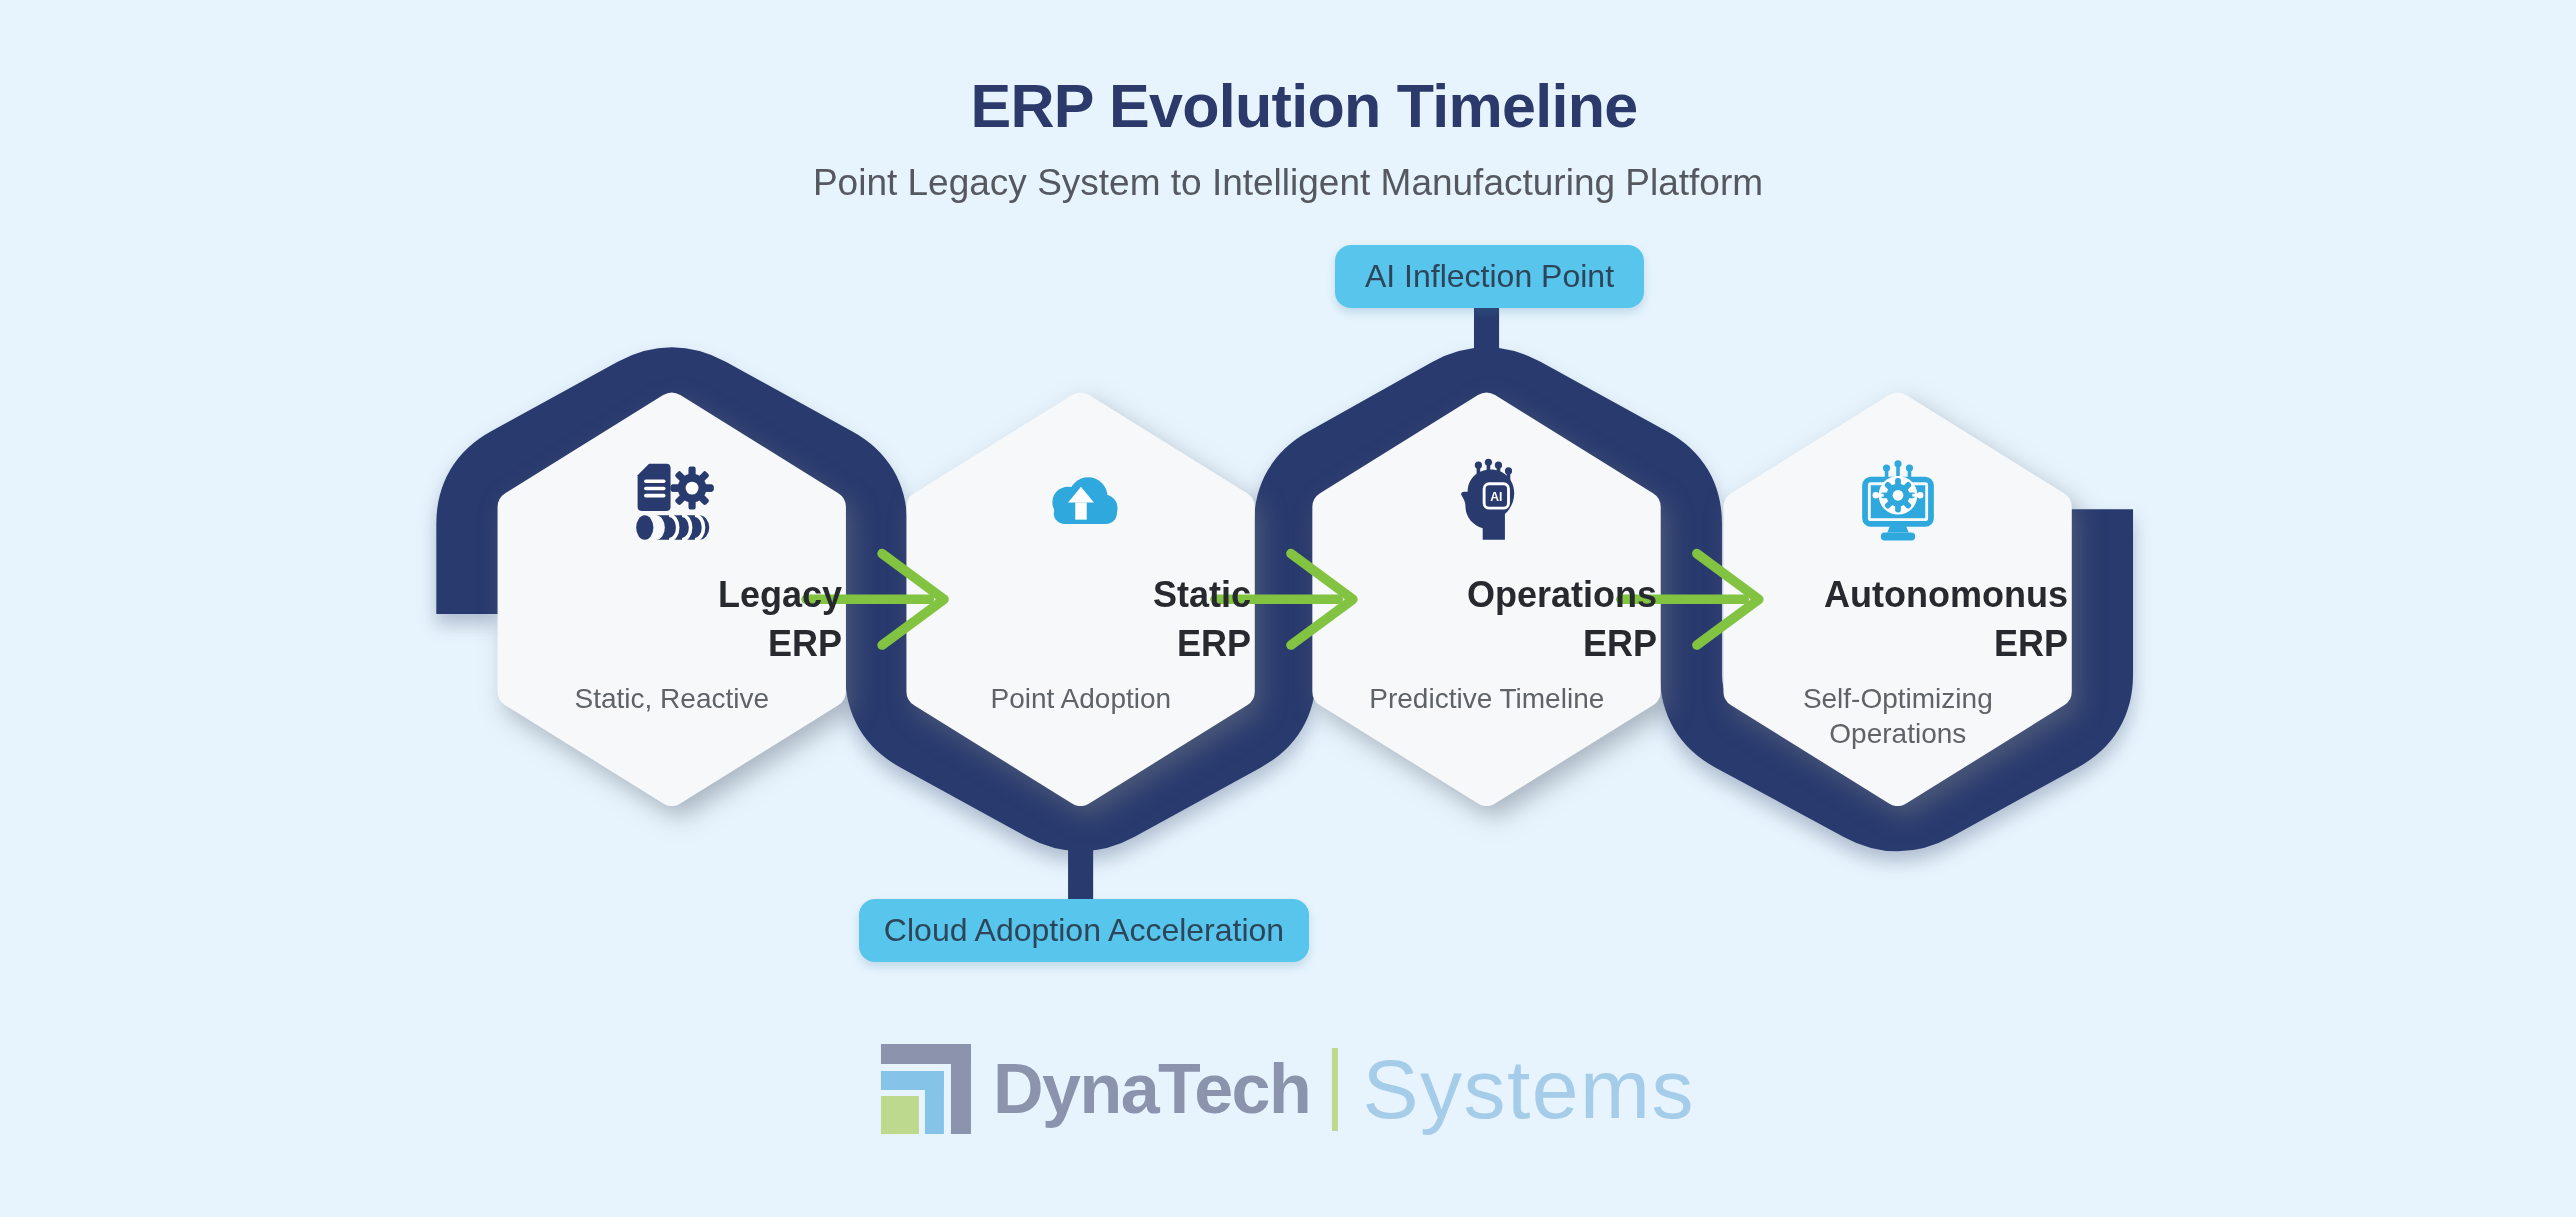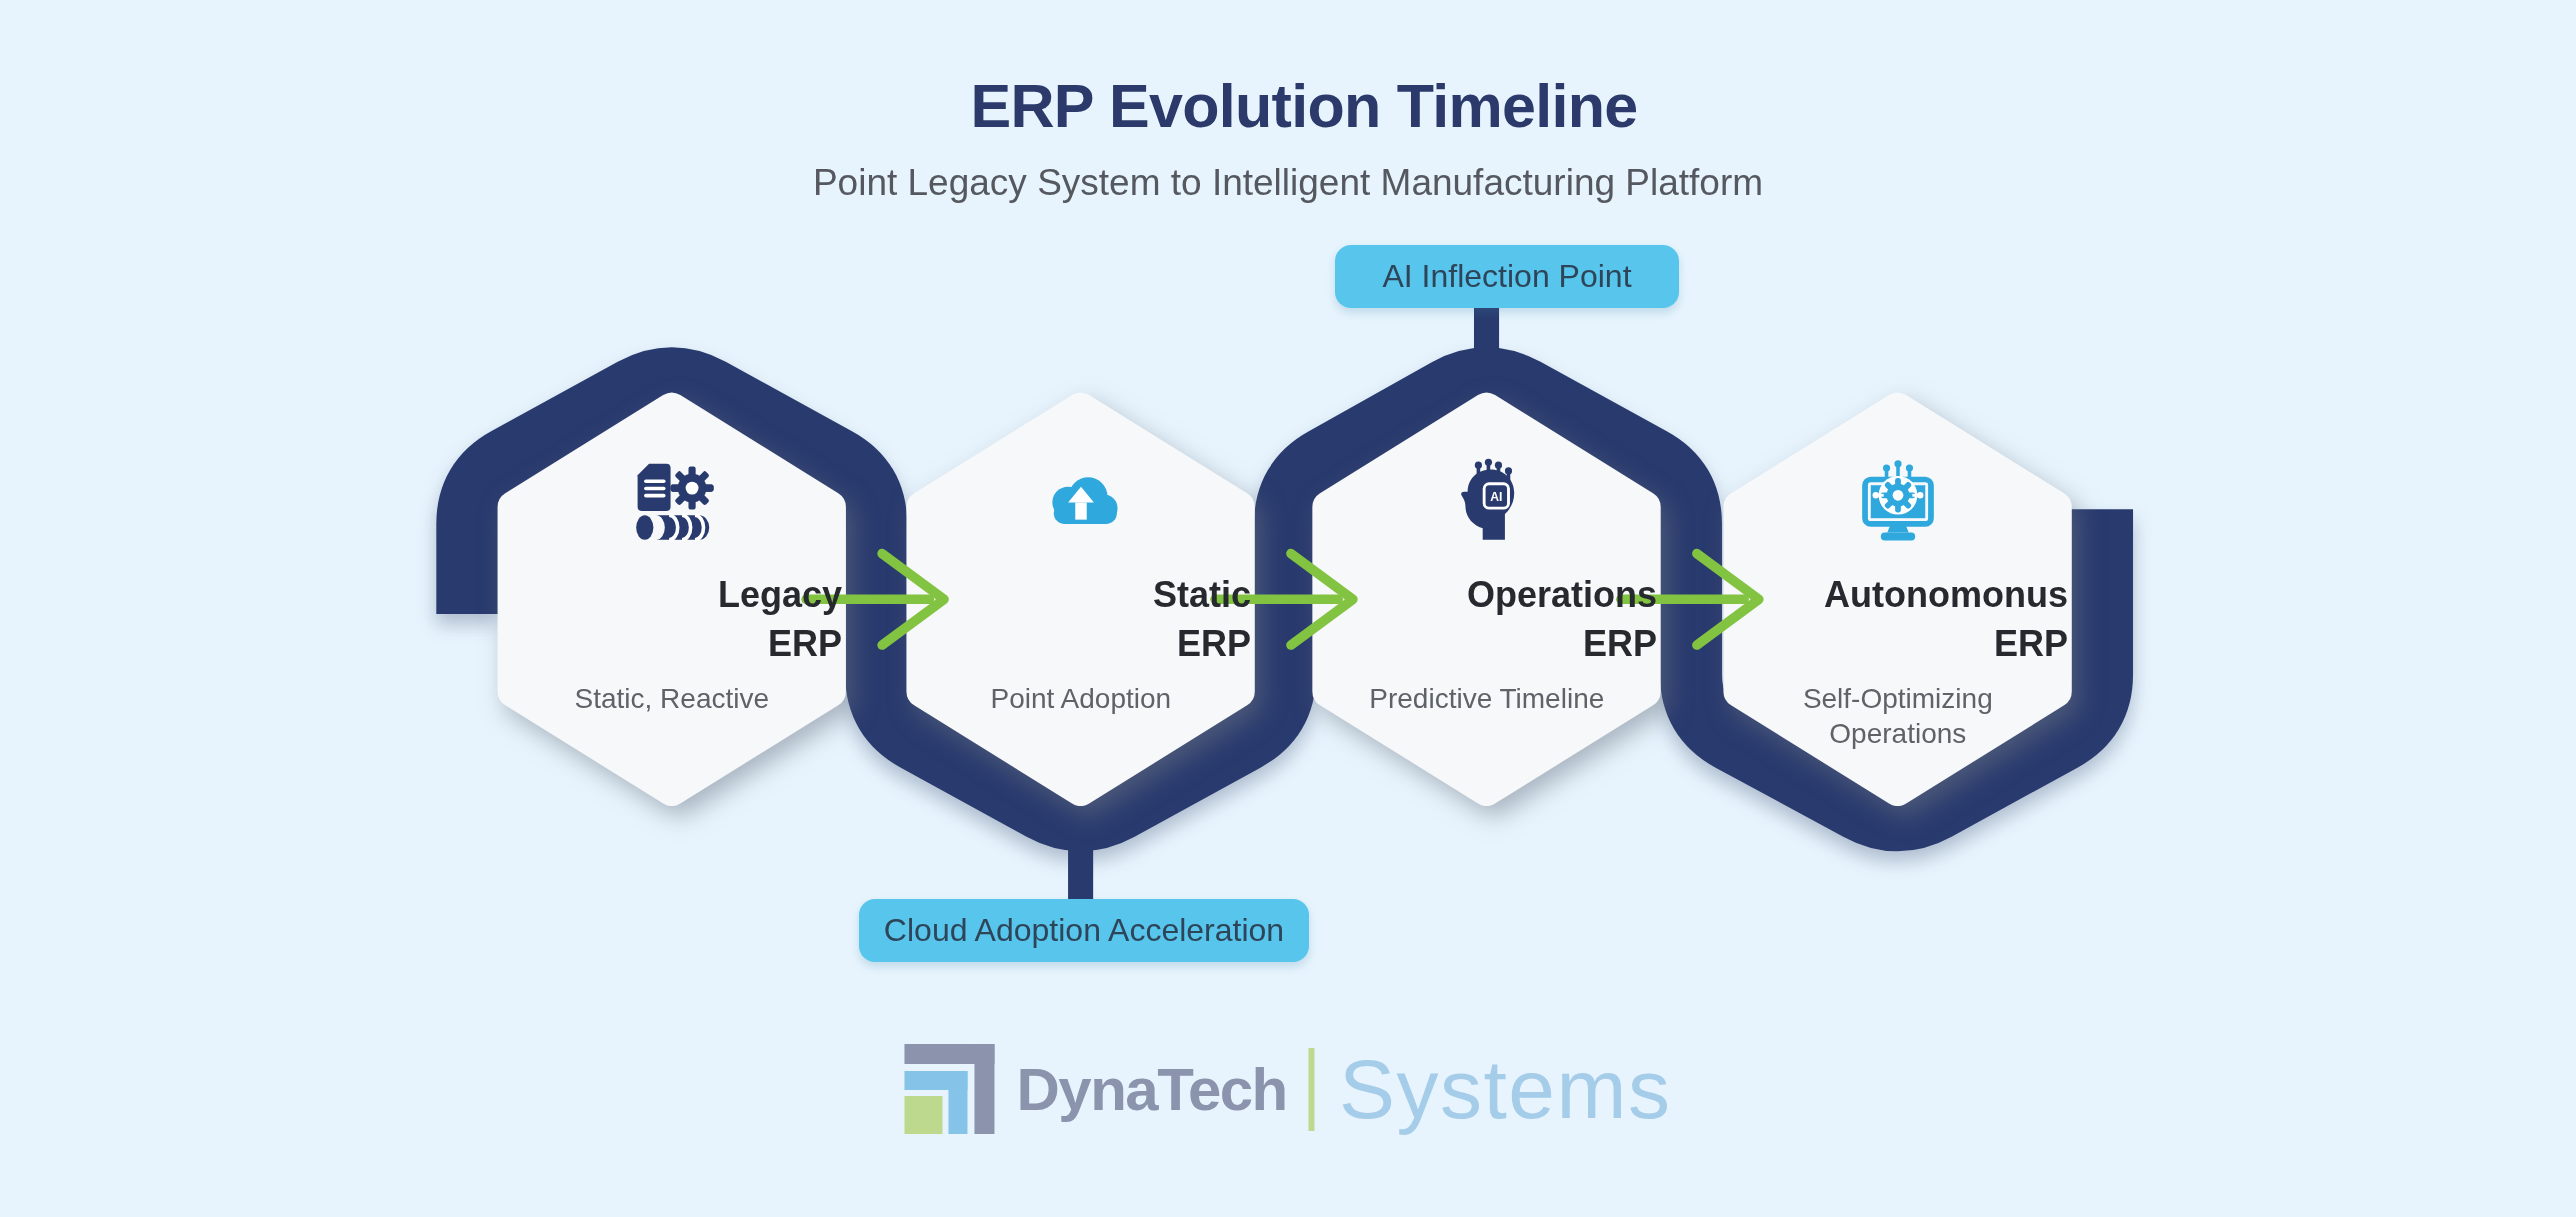--- a/index.html
+++ b/index.html
@@ -28,37 +28,37 @@
   .stage-icon{position:absolute;left:127px;top:59px;width:86px;height:86px;}
   .stage-name{position:absolute;top:171px;width:100%;font-size:36px;line-height:49px;
               font-weight:600;color:var(--stage-text);text-align:right;}
   .stage-desc{position:absolute;top:282px;left:14.8px;width:310px;font-size:28px;line-height:35px;
               font-weight:400;color:var(--stage-desc-gray);}
 
   .callout{position:absolute;z-index:3;display:flex;align-items:center;justify-content:center;
            background:var(--sky-blue);border-radius:16px;height:63px;
            font-size:32px;font-weight:500;color:var(--callout-text);
            box-shadow:0 4.4px 8.9px rgba(60,130,170,0.22);}
-  .callout-ai{left:1335px;top:245px;width:344px;}
+  .callout-ai{left:1335px;top:245px;width:309px;}
   .callout-cloud{left:859px;top:899px;width:450px;}
 
   .ic-navy{fill:var(--navy);} .ic-navy-s{stroke:var(--navy);fill:none;}
   .ic-blue{fill:var(--icon-blue);} .ic-blue-s{stroke:var(--icon-blue);fill:none;}
   .ic-white{fill:#FFFFFF;} .ic-white-s{stroke:#FFFFFF;fill:none;}
 
   .logo{position:absolute;left:50%;transform:translateX(-50%);top:1044px;height:90px;
         display:flex;align-items:center;z-index:2;}
   .logo-mark{position:relative;width:90px;height:90px;margin-right:22px;}
   .lm{position:absolute;}
   .lm-gray-top{left:0;top:0;width:90px;height:20px;background:var(--logo-gray);}
   .lm-gray-right{left:70px;top:0;width:20px;height:90px;background:var(--logo-gray);}
   .lm-blue-top{left:0;top:26.6px;width:63px;height:19px;background:#85C4E8;}
   .lm-blue-right{left:44px;top:26.6px;width:19px;height:63px;background:#85C4E8;}
   .lm-green{left:0;top:52px;width:38px;height:38px;background:var(--logo-green);}
-  .logo-brand{font-size:60px;font-weight:700;color:var(--logo-gray);letter-spacing:-1.5px;}
+  .logo-brand{font-size:70px;font-weight:700;color:var(--logo-gray);letter-spacing:-1.5px;}
   .logo-divider{width:5.2px;height:83px;background:var(--logo-green);margin:0 25px 0 22px;}
   .logo-suffix{font-size:84px;font-weight:300;color:var(--logo-light-blue);letter-spacing:1.5px;}
 </style>
 </head>
 <body>
 
 <div class="canvas">
 
   <div class="header">
     <div class="title">ERP Evolution Timeline</div>

